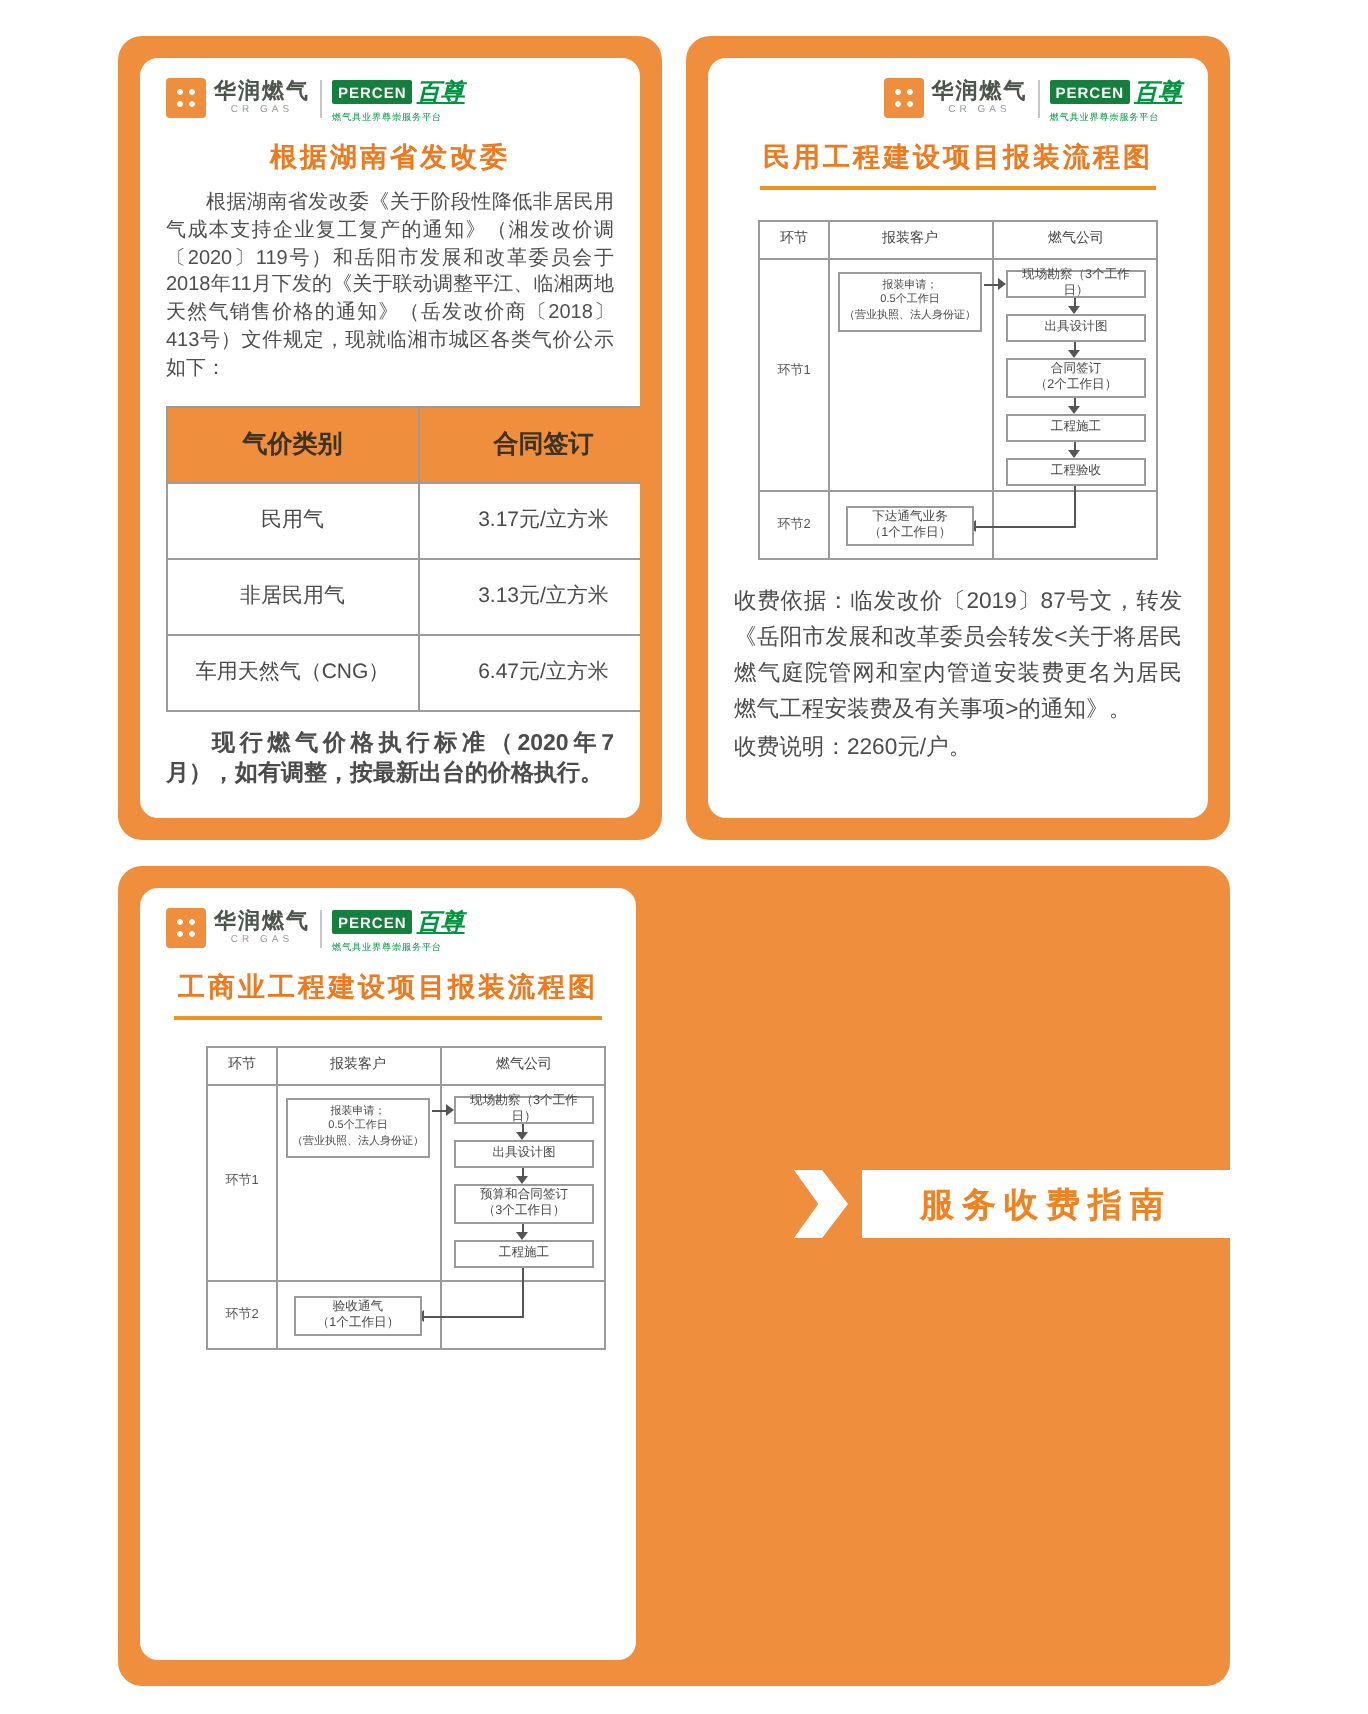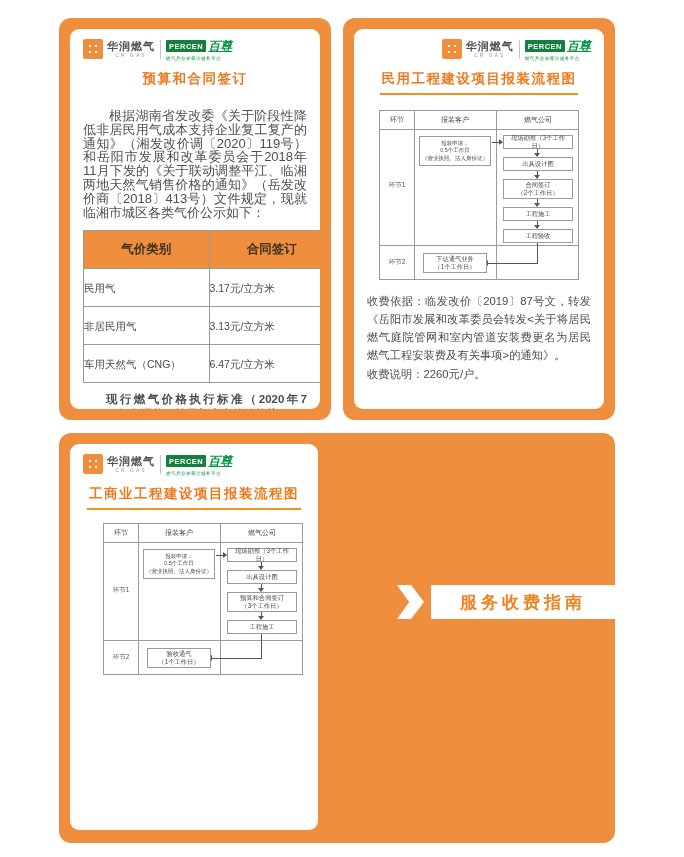--- a/index.html
+++ b/index.html
@@ -32,29 +32,29 @@
   .percen { background:#15803d; color:#fff; font-size:7.5px; font-weight:bold;
             padding:1.5px 3px; letter-spacing:.5px; border-radius:1px; }
   .baizun { color:#00963f; font-size:12px; font-weight:bold; font-style:italic; margin-left:2px;text-decoration:underline; }
   .tagline { font-size:4.6px; color:#00963f; margin-top:1px; letter-spacing:.4px; line-height:5px; }
 
   .ptitle { text-align:center; color:#f0791d; font-size:13.5px; font-weight:bold;
             letter-spacing:1.5px; margin-top:9px; }
   .underline { height:2px; background:#f0921e; margin:5px auto 0; }
   .u-civil { width:198px; } .u-ind { width:214px; }
 
-  .intro { margin-top:21px; font-size:13px; line-height:13.8px; color:#4f4f4f;
+  .intro { margin-top:7px; font-size:10px; line-height:13.8px; color:#4f4f4f;
            text-indent:2em; text-align:justify; }
   .note  { margin-top:9px; font-size:11.5px; line-height:15px; color:#4c4c4c;
            font-weight:bold; text-indent:2em; text-align:justify; }
   .basis { margin-top:12px; font-size:11.3px; line-height:18px; color:#4c4c4c; text-align:justify; }
   .basis + .basis { margin-top:1px; }
 
   
-  .price-table { width:252px; margin:11px auto 0; border-collapse:collapse; }
+  .price-table { width:252px; margin:11px auto 0; border-collapse:collapse; text-align:center; }
   .price-table th { background:#ef8e3c; color:#3e3223; font-size:12.5px; font-weight:bold;
                     height:38px; border:1px solid #9b9b9b; width:50%; }
   .price-table td { font-size:10.5px; color:#4a4a4a; height:38px; border:1px solid #9b9b9b;
                     white-space:pre-line; line-height:12px; }
 
   
   .flow { position:relative; width:200px; border:1px solid #9b9b9b; background:#fff;
           color:#4a4a4a; }
   .flow-civil { height:170px; margin:15px auto 0; }
   .flow-ind   { height:152px; margin:13px 2px 0 auto; }
@@ -105,21 +105,21 @@
         </span>
         <span class="logo-div"></span>
         <span class="logo-right">
           <div class="logo-row">
             <span class="percen">PERCEN</span>
             <span class="baizun">百尊</span>
           </div>
           <div class="tagline">燃气具业界尊崇服务平台</div>
         </span>
       </div>
-      <h2 class="ptitle">预算和合同签订</h2>
+      <h2 class="ptitle">根据湖南省发改委</h2>
       <p class="intro">根据湖南省发改委《关于阶段性降低非居民用气成本支持企业复工复产的通知》（湘发改价调〔2020〕119号）和岳阳市发展和改革委员会于2018年11月下发的《关于联动调整平江、临湘两地天然气销售价格的通知》（岳发改价商〔2018〕413号）文件规定，现就临湘市城区各类气价公示如下：</p>
       <table class="price-table">
         <thead>
           <tr>
             <th>气价类别</th>
             <th>合同签订</th>
           </tr>
         </thead>
         <tbody>
           <tr>

